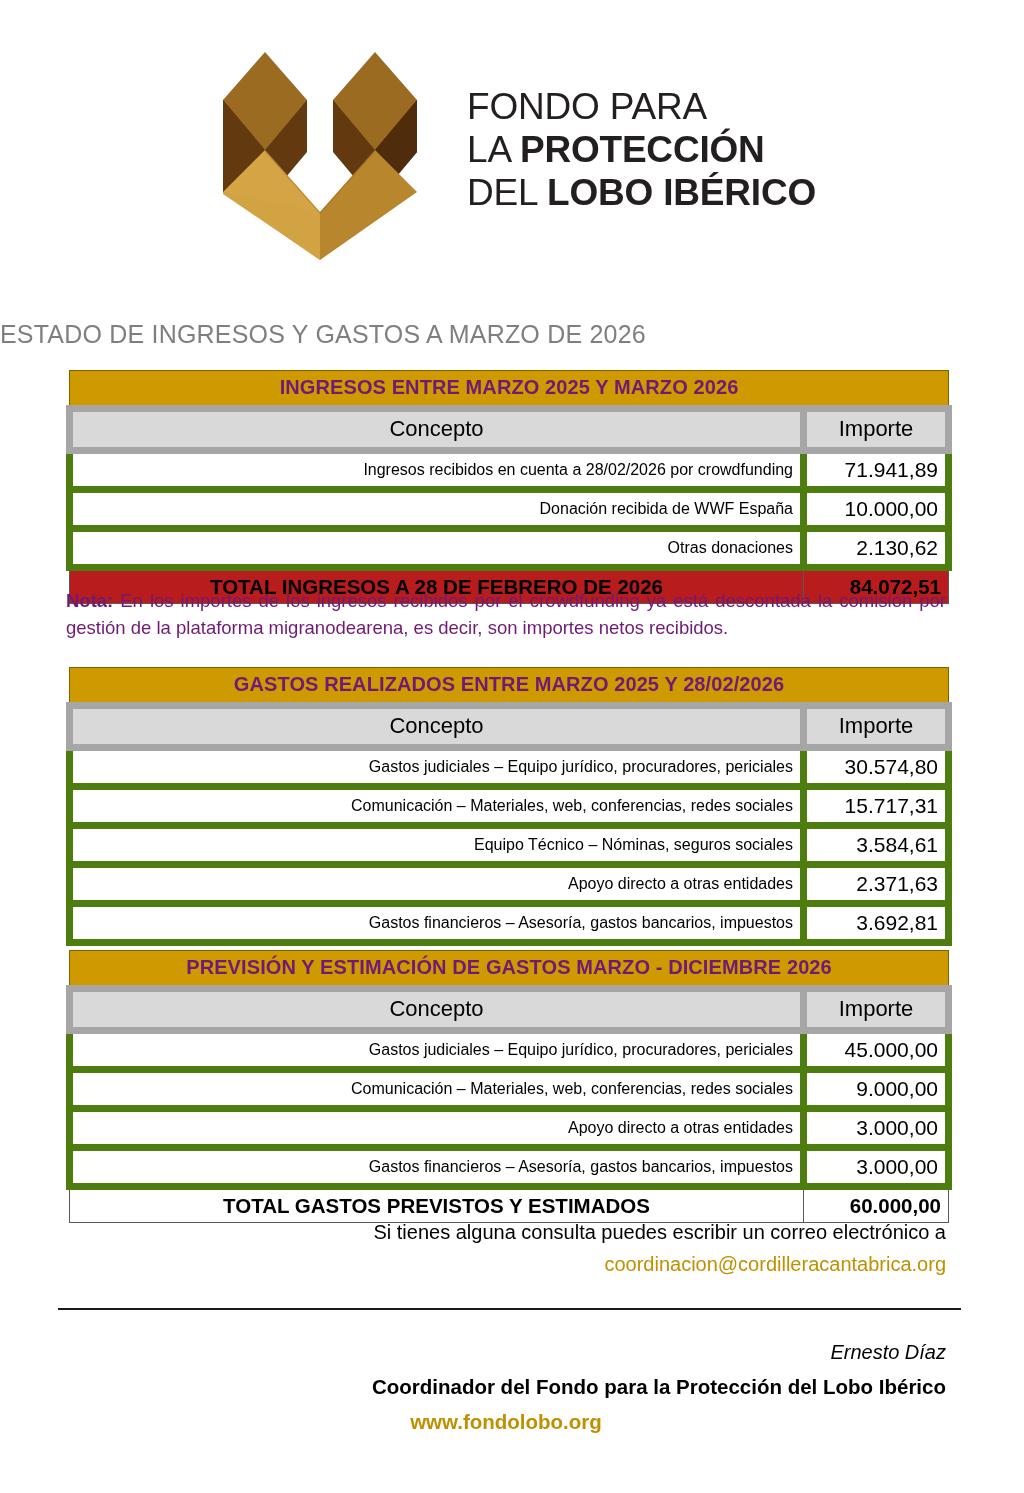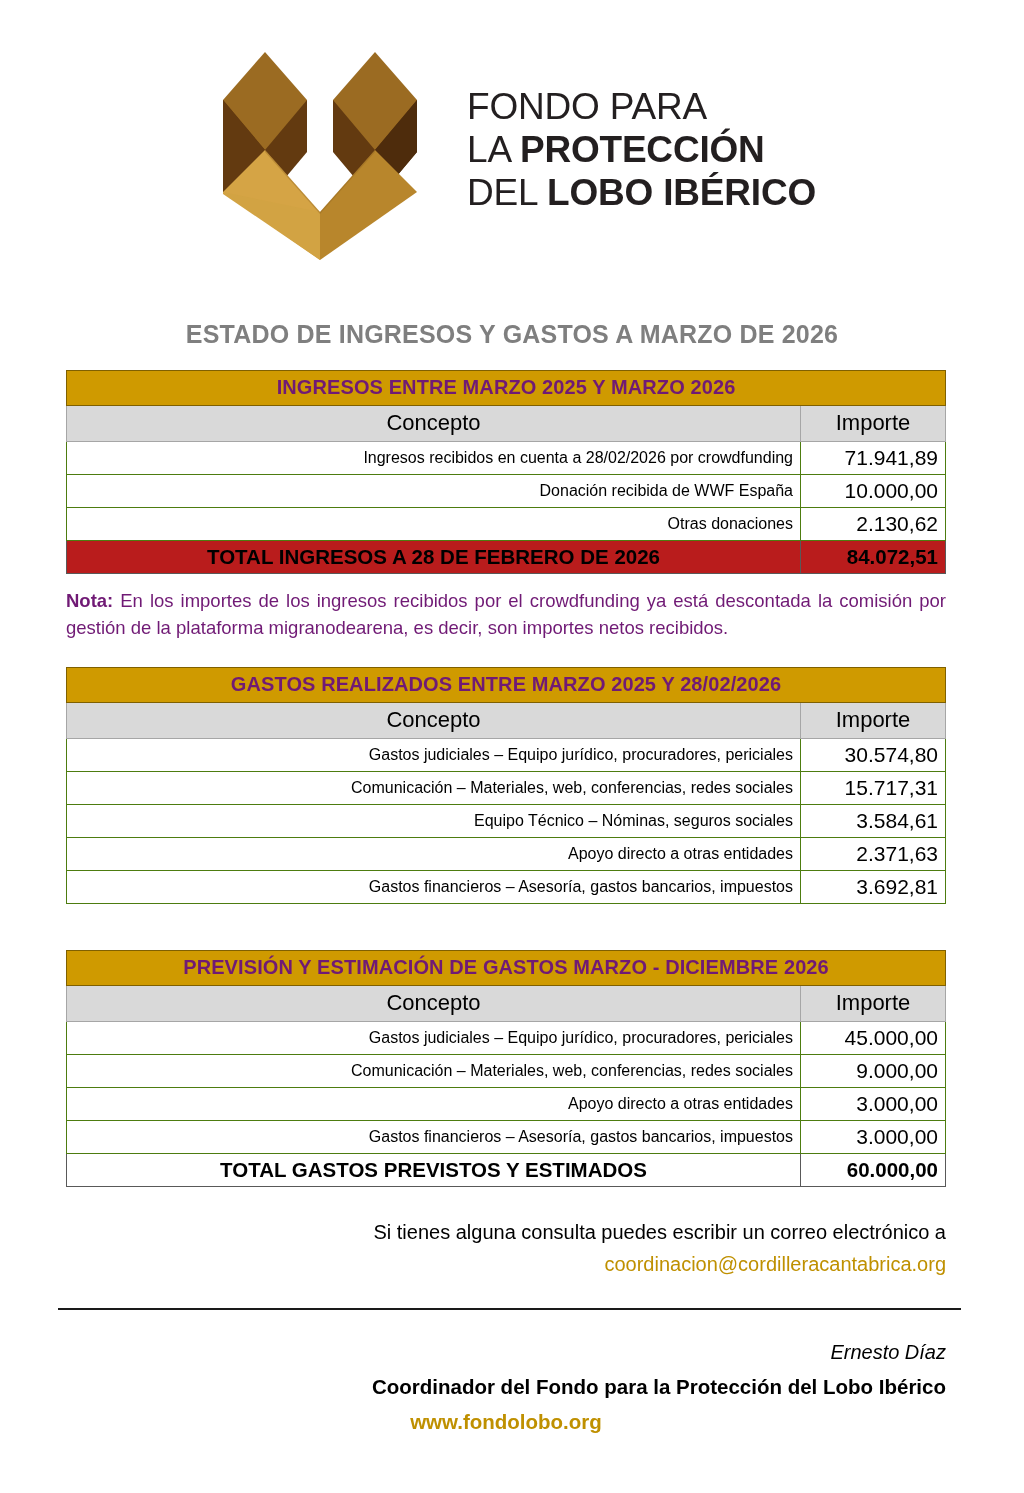--- a/index.html
+++ b/index.html
@@ -51,41 +51,40 @@
   }
   .logo-line .thin { font-weight: 400; }
   .logo-line .thick { font-weight: 700; }
 
   
   .page-title {
     position: absolute;
     left: 0;
     top: 320px;
     width: 1024px;
-    text-align: center;
     font-size: 25px;
-    font-weight: 700;
+    font-weight: 400;
     color: #7f7f7f;
     letter-spacing: 0.2px;
   }
 
   
   .fin-table {
     position: absolute;
     left: 66px;
     width: 879px;
     border-collapse: collapse;
     table-layout: fixed;
     font-size: 20.5px;
   }
   .fin-table col.c-concept { width: 734px; }
   .fin-table col.c-amount  { width: 145px; }
 
   .fin-table td {
-    border: 1px solid #4d7c0f;
+    border: 7px solid #4d7c0f;
     padding: 2px 7px 3px 7px;
     height: 27px;
     vertical-align: middle;
     background: #ffffff;
   }
 
   
   .fin-table tr.banner td {
     background: #cf9a00;
     color: #701a75;

